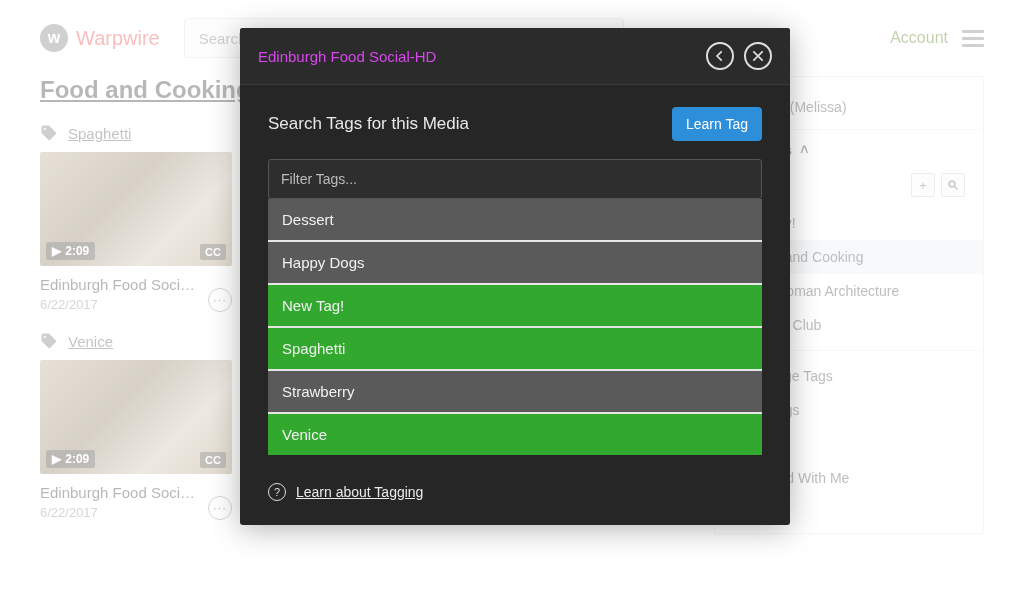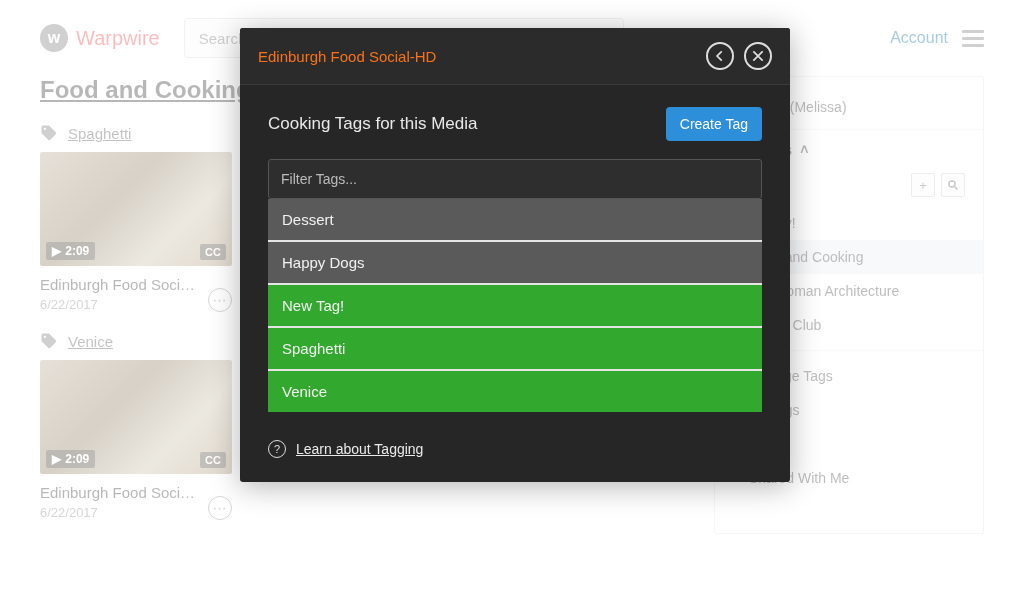--- a/index.html
+++ b/index.html
@@ -5,21 +5,21 @@
 * { margin: 0; padding: 0; box-sizing: border-box; font-family: -apple-system, BlinkMacSystemFont, "Segoe UI", Helvetica, Arial, sans-serif; }
 html, body { width: 1024px; height: 600px; overflow: hidden; background: #fff; }
 
 
 .topbar { display: flex; align-items: center; padding: 18px 40px; gap: 24px; }
 .logo { display: flex; align-items: center; gap: 8px; }
 .logo-mark { width: 28px; height: 28px; border-radius: 50%; background: #7a7a7a; display: flex; align-items: center; justify-content: center; color: #fff; font-weight: 700; font-size: 16px; }
 .logo-text { color: #ef4444; font-size: 20px; font-weight: 400; }
 .search { flex: 1; }
 .search input { width: 440px; height: 40px; border: 1px solid #d9d9d9; border-radius: 4px; padding: 0 14px; font-size: 15px; color: #888; background: #fafafa; }
-.account { display: flex; align-items: center; gap: 14px; color: #0369a1; font-size: 16px; }
+.account { display: flex; align-items: center; gap: 14px; color: #4d7c0f; font-size: 16px; }
 .menu-icon { display: flex; flex-direction: column; gap: 4px; }
 .menu-icon span { display: block; width: 22px; height: 3px; background: #7a7a7a; border-radius: 1px; }
 
 
 .main { display: flex; padding: 0 40px; gap: 20px; }
 .left { flex: 1; }
 .page-title { font-size: 24px; font-weight: 600; color: #333; text-decoration: underline; margin-bottom: 20px; }
 .tag-row { display: flex; align-items: center; gap: 10px; margin: 20px 0 10px 0; }
 .tag-icon { width: 18px; height: 18px; color: #777; }
 .tag-link { color: #555; text-decoration: underline; font-size: 15px; }
@@ -41,21 +41,21 @@
 .sb-row.active { background: #e8eef4; }
 .sb-row.muted { color: #444; }
 .sb-icons { display: flex; gap: 6px; }
 .sb-icon-btn { width: 24px; height: 24px; border: 1px solid #c9c9c9; border-radius: 2px; display: flex; align-items: center; justify-content: center; color: #666; font-size: 13px; background: #fafafa; }
 .sb-divider { height: 1px; background: #eee; margin: 8px 0; }
 
 
 .overlay { position: absolute; inset: 0; background: rgba(255,255,255,.65); }
 .modal { position: absolute; left: 240px; top: 28px; width: 550px; background: #262626; border-radius: 3px; color: #eee; box-shadow: 0 4px 30px rgba(0,0,0,.3); overflow: hidden; }
 .modal-head { display: flex; align-items: center; justify-content: space-between; padding: 14px 18px; border-bottom: 1px solid #3a3a3a; background: #2b2b2b; }
-.modal-head-title { font-size: 15px; color: #f97316; }
+.modal-head-title { font-size: 15px; color: #d946ef; }
 .modal-head-btns { display: flex; gap: 10px; }
 .round-btn { width: 28px; height: 28px; border: 2px solid #ddd; border-radius: 50%; display: flex; align-items: center; justify-content: center; color: #ddd; }
 .modal-body { padding: 22px 28px 24px 28px; }
 .modal-subhead { display: flex; align-items: center; justify-content: space-between; margin-bottom: 18px; }
 .modal-subtitle { font-size: 17px; color: #e8e8e8; }
 .create-btn { background: #2d8fd9; color: #fff; border: none; border-radius: 4px; padding: 9px 14px; font-size: 14px; cursor: pointer; }
 .filter-input { width: 100%; height: 40px; background: #2e2e2e; border: 1px solid #555; border-radius: 3px; color: #ccc; padding: 3px 12px; font-size: 14px; margin-bottom: 0; }
 .filter-input::placeholder { color: #bbb; }
 .tag-list { margin-top: 0; }
 .tag-item { padding: 12px 14px; font-size: 15px; color: #f1f1f1; border-top: 2px solid #e5e5e5; }
@@ -190,29 +190,30 @@
       </div>
       <div class="round-btn">
         <svg width="14" height="14" viewBox="0 0 24 24" fill="none" stroke="currentColor" stroke-width="3">
             <path d="M4 4l16 16M20 4L4 20"></path>
           </svg>
       </div>
     </div>
   </div>
   <div class="modal-body">
     <div class="modal-subhead">
-      <div class="modal-subtitle">Cooking Tags for this Media</div>
-      <button class="create-btn">Create Tag</button>
+      <div class="modal-subtitle">Search Tags for this Media</div>
+      <button class="create-btn">Learn Tag</button>
     </div>
     <input class="filter-input" type="text" placeholder="Filter Tags..." style="">
     <div class="tag-list">
       <div class="tag-item unsel first">Dessert</div>
       <div class="tag-item unsel">Happy Dogs</div>
       <div class="tag-item sel">New Tag!</div>
       <div class="tag-item sel">Spaghetti</div>
+      <div class="tag-item unsel">Strawberry</div>
       <div class="tag-item sel">Venice</div>
     </div>
     <div class="learn-row">
       <span class="q-icon">?</span>
       <a class="learn-link">Learn about Tagging</a>
     </div>
   </div>
 </div>
 
 </body></html>

